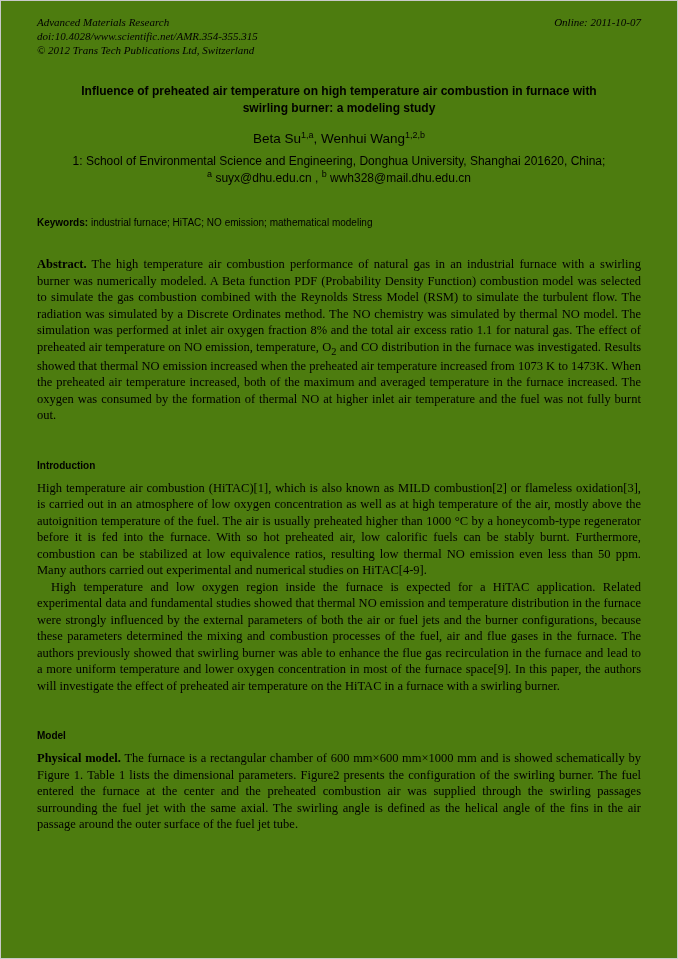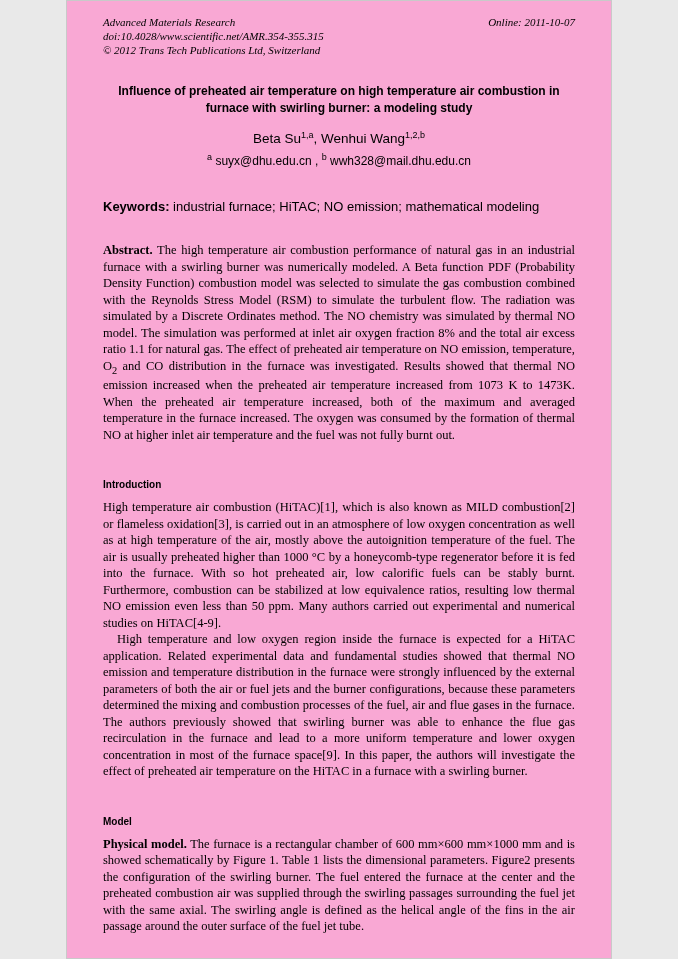--- a/index.html
+++ b/index.html
@@ -4,24 +4,24 @@
 <style>
   html, body {
     margin: 0;
     padding: 0;
     background: #e9e9e9;
     font-family: "Liberation Serif", serif;
     color: #000;
   }
   .page {
     box-sizing: border-box;
-    width: 546px;
+    width: 678px;
     height: 959px;
     margin: 0 auto;
-    background: #f9a8d4;
+    background: #4d7c0f;
     border: 1px solid #c9c9c9;
     padding: 14px 36px 20px 36px;
     overflow: hidden;
   }
   
   .paper-header {
     font-family: "Liberation Serif", serif;
     font-style: italic;
     font-size: 11px;
     line-height: 1.28;
@@ -60,21 +60,21 @@
     text-align: center;
     max-width: 545px;
     margin: 0 auto 2px auto;
   }
   .emails {
     margin-top: 2px;
   }
   
   .keywords {
     font-family: "Liberation Sans", sans-serif;
-    font-size: 13px;
+    font-size: 10px;
     margin: 30px 0 0 0;
   }
   .kw-label {
     font-weight: bold;
   }
   
   .body-text {
     font-family: "Liberation Serif", serif;
     font-size: 12.5px;
     line-height: 1.32;
@@ -108,20 +108,21 @@
         <span>Online: 2011-10-07</span>
       </div>
     <div>doi:10.4028/www.scientific.net/AMR.354-355.315</div>
     <div>© 2012 Trans Tech Publications Ltd, Switzerland</div>
   </header>
 
   <h1 class="title">Influence of preheated air temperature on high temperature air combustion in furnace with swirling burner: a modeling study</h1>
 
   <div class="authors"><span>Beta Su</span><sup>1,a</sup><span>, </span><span>Wenhui Wang</span><sup>1,2,b</sup></div>
 
+  <div class="affiliation">1: School of Environmental Science and Engineering, Donghua University, Shanghai 201620, China;</div>
   <div class="affiliation emails"><sup>a</sup><span> suyx@dhu.edu.cn , </span><sup>b</sup><span> wwh328@mail.dhu.edu.cn</span></div>
 
   <div class="keywords"><span class="kw-label">Keywords:</span><span> industrial furnace; HiTAC; NO emission; mathematical modeling</span></div>
 
   <p class="body-text abstract"><span class="run-in">Abstract.</span><span> The high temperature air combustion performance of natural gas in an industrial furnace with a swirling burner was numerically modeled. A Beta function PDF (Probability Density Function) combustion model was selected to simulate the gas combustion combined with the Reynolds Stress Model (RSM) to simulate the turbulent flow. The radiation was simulated by a Discrete Ordinates method. The NO chemistry was simulated by thermal NO model. The simulation was performed at inlet air oxygen fraction 8% and the total air excess ratio 1.1 for natural gas. The effect of preheated air temperature on NO emission, temperature, O</span><sub>2</sub><span> and CO distribution in the furnace was investigated. Results showed that thermal NO emission increased when the preheated air temperature increased from 1073 K to 1473K. When the preheated air temperature increased, both of the maximum and averaged temperature in the furnace increased. The oxygen was consumed by the formation of thermal NO at higher inlet air temperature and the fuel was not fully burnt out.</span></p>
 
   <h2 class="section-heading">Introduction</h2>
   <p class="body-text">High temperature air combustion (HiTAC)[1], which is also known as MILD combustion[2] or flameless oxidation[3], is carried out in an atmosphere of low oxygen concentration as well as at high temperature of the air, mostly above the autoignition temperature of the fuel. The air is usually preheated higher than 1000 °C by a honeycomb-type regenerator before it is fed into the furnace. With so hot preheated air, low calorific fuels can be stably burnt. Furthermore, combustion can be stabilized at low equivalence ratios, resulting low thermal NO emission even less than 50 ppm. Many authors carried out experimental and numerical studies on HiTAC[4-9].</p>
   <p class="body-text indent">High temperature and low oxygen region inside the furnace is expected for a HiTAC application. Related experimental data and fundamental studies showed that thermal NO emission and temperature distribution in the furnace were strongly influenced by the external parameters of both the air or fuel jets and the burner configurations, because these parameters determined the mixing and combustion processes of the fuel, air and flue gases in the furnace. The authors previously showed that swirling burner was able to enhance the flue gas recirculation in the furnace and lead to a more uniform temperature and lower oxygen concentration in most of the furnace space[9]. In this paper, the authors will investigate the effect of preheated air temperature on the HiTAC in a furnace with a swirling burner.</p>
 

